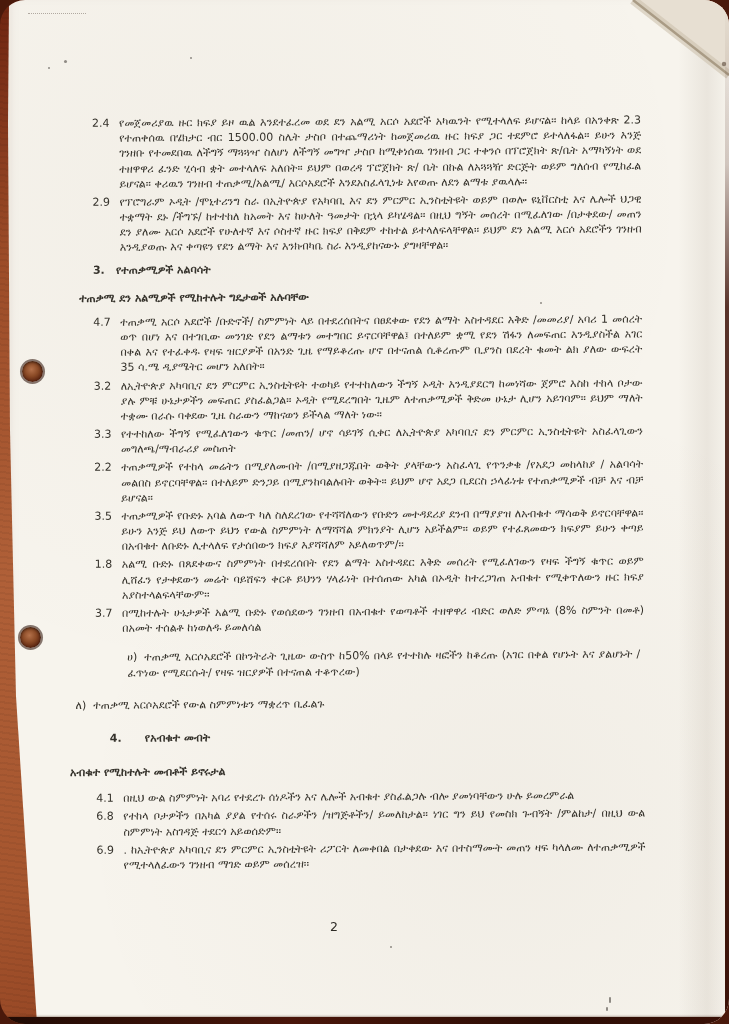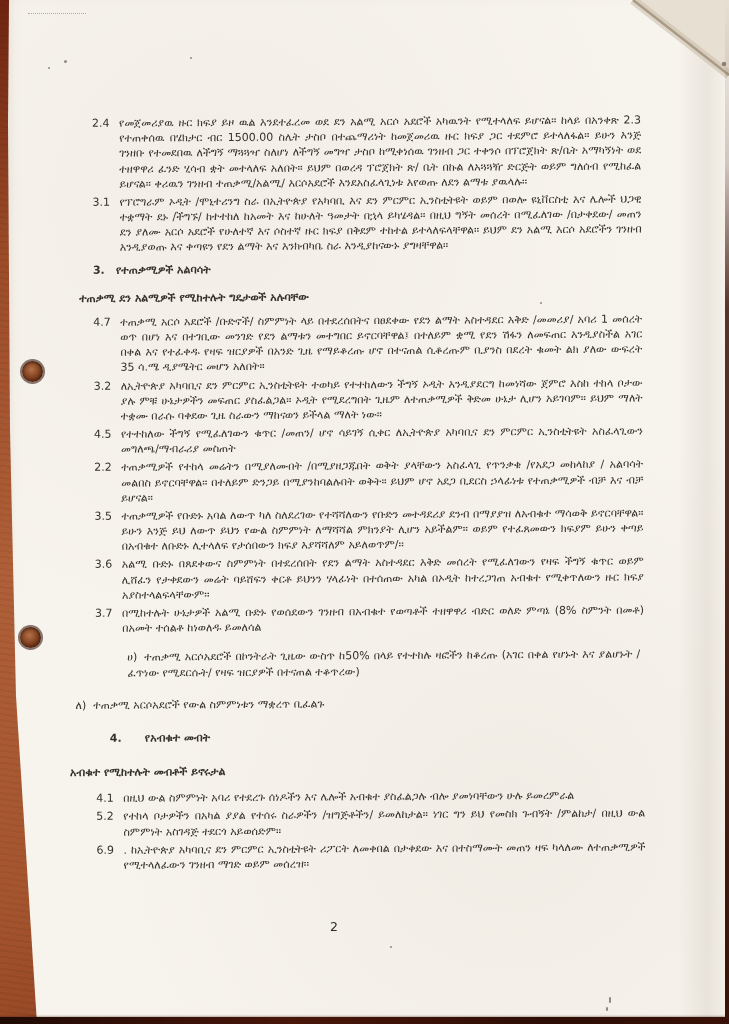--- a/index.html
+++ b/index.html
@@ -1,20 +1,21 @@
 <!DOCTYPE html>
 <html><head>
 <meta charset="utf-8">
 <title>Scanned contract page 2</title>
 <style>
   html,body{margin:0;padding:0;background:#4a190b;}
   .stage{
     position:relative;width:729px;height:1024px;overflow:hidden;
     font-family:"DejaVu Sans","Liberation Sans",sans-serif;
     background:linear-gradient(160deg,#6e2410 0%,#9c4c28 20%,#b06038 45%,#a5552e 70%,#7d2f15 100%);
+    border-radius:25px;
   }
   .desk-grain{
     position:absolute;inset:0;
     background:repeating-linear-gradient(8deg,rgba(0,0,0,.10) 0 2px,transparent 2px 6px);
     opacity:.5;
   }
   .paper{
     position:absolute;inset:0;
     background-color:#f7f4ed;
     background-image:
@@ -70,69 +71,69 @@
   <div class="desk-grain"></div>
 
   <div class="paper">
     <div class="squiggle"></div>
     <div class="content">
         <div class="item numbered">
           <span class="num">2.4</span>
           <span class="txt">የመጀመሪያዉ ዙር ክፍያ ይዞ ዉል እንደተፈረመ ወደ ደን አልሚ አርሶ አደሮች አካዉንት የሚተላለፍ ይሆናል። ከላይ በአንቀጽ 2.3 የተጠቀሰዉ በሄክታር ብር 1500.00 ስሌት ታስቦ በተጨማሪነት ከመጀመሪዉ ዙር ክፍያ ጋር ተደምሮ ይተላለፋል። ይሁን እንጅ ገንዘቡ የተመደበዉ ለችግኝ ማጓጓዣ ስለሆነ ለችግኝ መግዣ ታስቦ ከሚቀነሰዉ ገንዘብ ጋር ተቀንሶ በፕሮጀክት ጽ/ቤት አማካኝነት ወደ ተዘዋዋሪ ፈንድ ሂሳብ ቋት መተላለፍ አለበት። ይህም በወረዳ ፕሮጀክት ጽ/ ቤት በኩል ለአጓጓዥ ድርጅት ወይም ግለሰብ የሚከፈል ይሆናል። ቀሪዉን ገንዘብ ተጠቃሚ/አልሚ/ እርሶአደሮች እንደአስፈላጊነቱ እየወጡ ለደን ልማቱ ያዉላሉ።</span>
         </div>
         <div class="item numbered">
-          <span class="num">3.1</span>
+          <span class="num">2.9</span>
           <span class="txt">የፕሮግራም ኦዲት /ሞኒተሪንግ ስራ በኢትዮጵያ የአካባቢ እና ደን ምርምር ኢንስቲትዩት ወይም በወሎ ዩኒቨርስቲ እና ሌሎች ህጋዊ ተቋማት ደኑ /ችግኙ/ ከተተከለ ከአመት እና ከሁለት ዓመታት በኋላ ይካሄዳል። በዚህ ግኝት መሰረት በሚፈለገው /በታቀደው/ መጠን ደን ያለሙ አርሶ አደሮች የሁለተኛ እና ሶስተኛ ዙር ክፍያ በቅደም ተከተል ይተላለፍላቸዋል። ይህም ደን አልሚ እርሶ አደሮችን ገንዘብ እንዲያወጡ እና ቀጣዩን የደን ልማት እና እንክብካቤ ስራ እንዲያከናውኑ ያግዛቸዋል።</span>
         </div>
         <div class="item heading">
           <span class="num">3.</span>
           <span class="txt">የተጠቃሚዎች አልባሳት</span>
         </div>
         <div class="item lead"><span class="txt">ተጠቃሚ ደን አልሚዎች የሚከተሉት ግዴታወች አሉባቸው</span></div>
         <div class="item numbered">
           <span class="num">4.7</span>
           <span class="txt">ተጠቃሚ አርሶ አደሮች /ቡድኖች/ ስምምነት ላይ በተደረሰበትና በፀደቀው የደን ልማት አስተዳደር እቅድ /መመሪያ/ አባሪ 1 መሰረት ወጥ በሆነ እና በተገቢው መንገድ የደን ልማቱን መተግበር ይኖርባቸዋል፤ በተለይም ቋሚ የደን ሽፋን ለመፍጠር እንዲያስችል አገር በቀል እና የተፈቀዱ የዛፍ ዝርያዎች በአንድ ጊዜ የማይቆረጡ ሆኖ በተናጠል ሲቆረጡም ቢያንስ በደረት ቁመት ልክ ያለው ውፍረት 35 ሳ.ሜ ዲያሜትር መሆን አለበት።</span>
         </div>
         <div class="item numbered">
           <span class="num">3.2</span>
           <span class="txt">ለኢትዮጵያ አካባቢና ደን ምርምር ኢንስቲትዩት ተወካይ የተተከለውን ችግኝ ኦዲት እንዲያደርግ ከመነሻው ጀምሮ እስከ ተከላ ቦታው ያሉ ምቹ ሁኔታዎችን መፍጠር ያስፈልጋል። ኦዲት የሚደረግበት ጊዜም ለተጠቃሚዎች ቅድመ ሁኔታ ሊሆን አይገባም። ይህም ማለት ተቋሙ በራሱ ባቀደው ጊዜ ስራውን ማከናወን ይችላል ማለት ነው።</span>
         </div>
         <div class="item numbered">
-          <span class="num">4.5</span>
+          <span class="num">3.3</span>
           <span class="txt">የተተከለው ችግኝ የሚፈለገውን ቁጥር /መጠን/ ሆኖ ሳይገኝ ሲቀር ለኢትዮጵያ አካባቢና ደን ምርምር ኢንስቲትዩት አስፈላጊውን መግለጫ/ማብራሪያ መስጠት</span>
         </div>
         <div class="item numbered">
           <span class="num">2.2</span>
           <span class="txt">ተጠቃሚዎች የተከላ መሬትን በሚያለሙበት /በሚያዘጋጁበት ወቅት ያላቸውን አስፈላጊ የጥንቃቄ /የአደጋ መከላከያ / አልባሳት መልበስ ይኖርባቸዋል። በተለይም ድንጋይ በሚያንከባልሉበት ወቅት። ይህም ሆኖ አደጋ ቢደርስ ኃላፊነቱ የተጠቃሚዎች ብቻ እና ብቻ ይሆናል።</span>
         </div>
         <div class="item numbered">
           <span class="num">3.5</span>
           <span class="txt">ተጠቃሚዎች የቡድኑ አባል ለውጥ ካለ ስለደረገው የተሻሻለውን የቡድን መተዳደሪያ ደንብ በማያያዝ ለአብቁተ ማሳወቅ ይኖርባቸዋል። ይሁን እንጅ ይህ ለውጥ ይህን የውል ስምምነት ለማሻሻል ምክንያት ሊሆን አይችልም። ወይም የተፈጸመውን ክፍያም ይሁን ቀጣይ በአብቁተ ለቡድኑ ሊተላለፍ የታሰበውን ክፍያ እያሻሻለም አይለወጥም/፡፡</span>
         </div>
         <div class="item numbered">
-          <span class="num">3.6</span>
+          <span class="num">1.8</span>
           <span class="txt">አልሚ ቡድኑ በጸደቀውና ስምምነት በተደረሰበት የደን ልማት አስተዳደር እቅድ መሰረት የሚፈለገውን የዛፍ ችግኝ ቁጥር ወይም ሊሸፈን የታቀደውን መሬት ባይሸፍን ቀርቶ ይህንን ሃላፊነት በተሰጠው አካል በኦዲት ከተረጋገጠ አብቁተ የሚቀጥለውን ዙር ክፍያ አያስተላልፍላቸውም፡፡</span>
         </div>
         <div class="item numbered">
           <span class="num">3.7</span>
           <span class="txt">በሚከተሉት ሁኔታዎች አልሚ ቡድኑ የወሰደውን ገንዘብ በአብቁተ የወጣቶች ተዘዋዋሪ ብድር ወለድ ምጣኔ (8% ስምንት በመቶ) በአመት ተሰልቶ ከነወለዱ ይመለሳል</span>
         </div>
         <div class="item sub"><span class="num">ሀ)</span><span class="txt">ተጠቃሚ አርሶአደሮች በኮንትራት ጊዜው ውስጥ ከ50% በላይ የተተከሉ ዛፎችን ከቆረጡ (አገር በቀል የሆኑት እና ያልሆኑት /ፈጥነው የሚደርሱት/ የዛፍ ዝርያዎች በተናጠል ተቆጥረው)</span></div>
         <div class="item flush"><span class="num">ለ)</span><span class="txt">ተጠቃሚ አርሶአደሮች የውል ስምምነቱን ማቋረጥ ቢፈልጉ</span></div>
         <div class="item heading4">
           <span class="num">4.</span>
           <span class="txt">የአብቁተ መብት</span>
         </div>
         <div class="item lead2"><span class="txt">አብቁተ የሚከተሉት መብቶች ይኖሩታል</span></div>
         <div class="item numbered">
           <span class="num">4.1</span>
           <span class="txt">በዚህ ውል ስምምነት አባሪ የተደረጉ ሰነዶችን እና ሌሎች አብቁተ ያስፈልጋሉ ብሎ ያመነባቸውን ሁሉ ይመረምራል</span>
         </div>
         <div class="item numbered">
-          <span class="num">5.2</span>
+          <span class="num">6.8</span>
           <span class="txt">የተከላ ቦታዎችን በአካል ያያል የተሰሩ ስራዎችን /ዝግጅቶችን/ ይመለከታል። ነገር ግን ይህ የመስክ ጉብኝት /ምልከታ/ በዚህ ውል ስምምነት አስገዳጅ ተደርጎ አይወሰድም፡፡</span>
         </div>
         <div class="item numbered">
           <span class="num">6.9</span>
           <span class="txt">. ከኢትዮጵያ አካባቢና ደን ምርምር ኢንስቲትዩት ሪፖርት ለመቀበል በታቀደው እና በተስማሙት መጠን ዛፍ ካላለሙ ለተጠቃሚዎች የሚተላለፈውን ገንዘብ ማገድ ወይም መሰረዝ፡፡</span>
         </div>
       </div>
     <div class="pagenum">2</div>
   </div>
 

